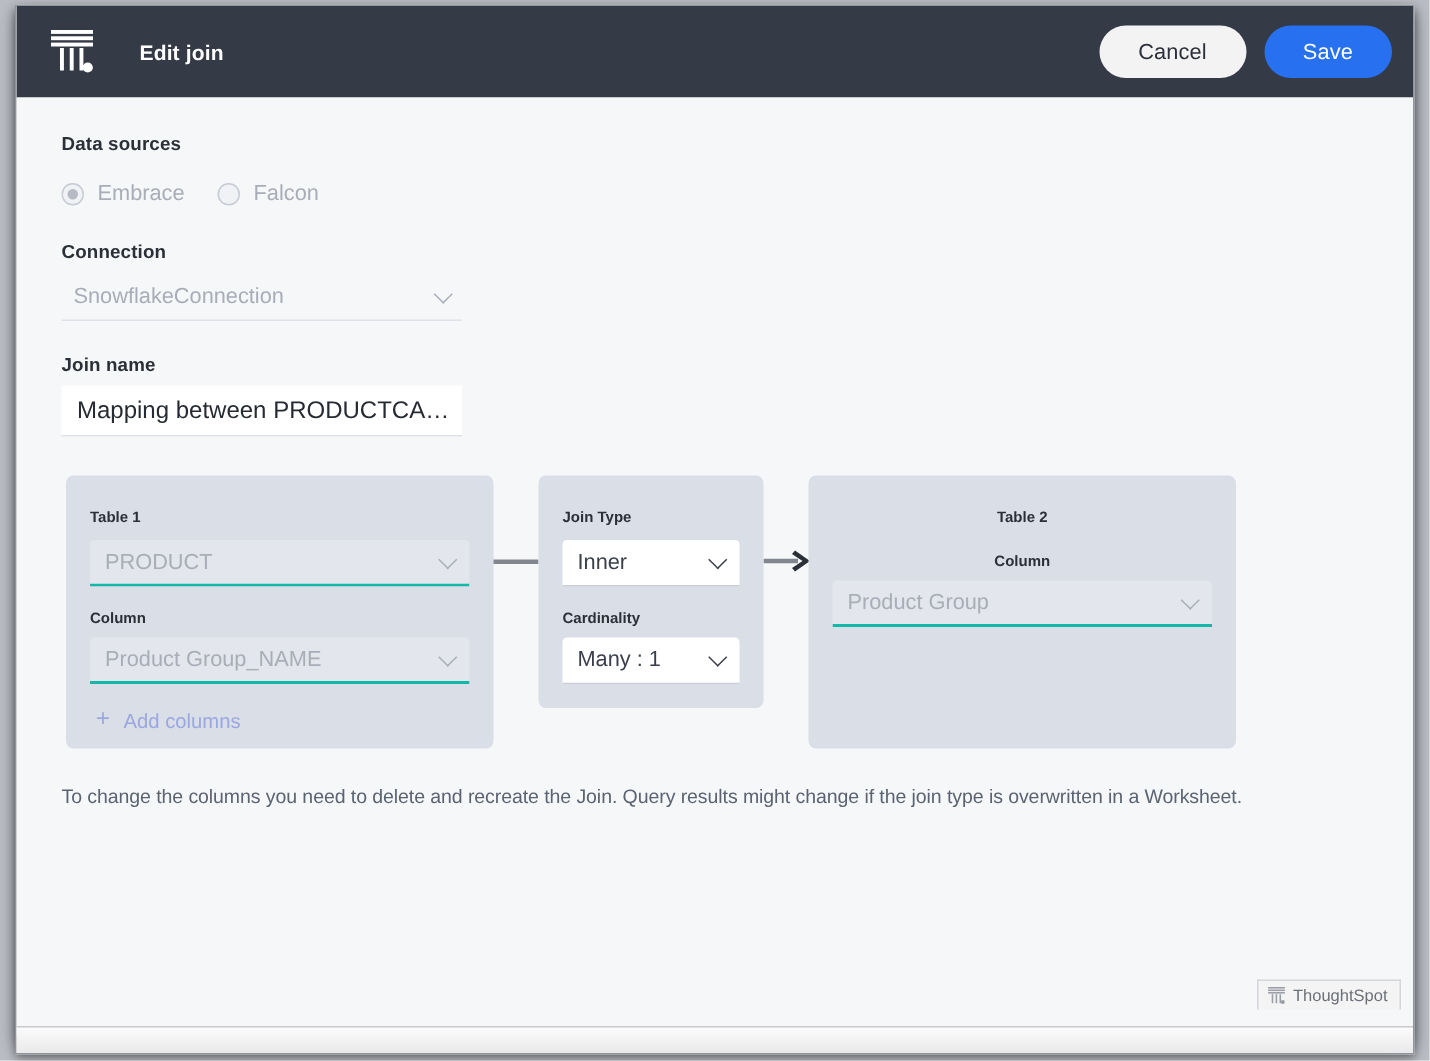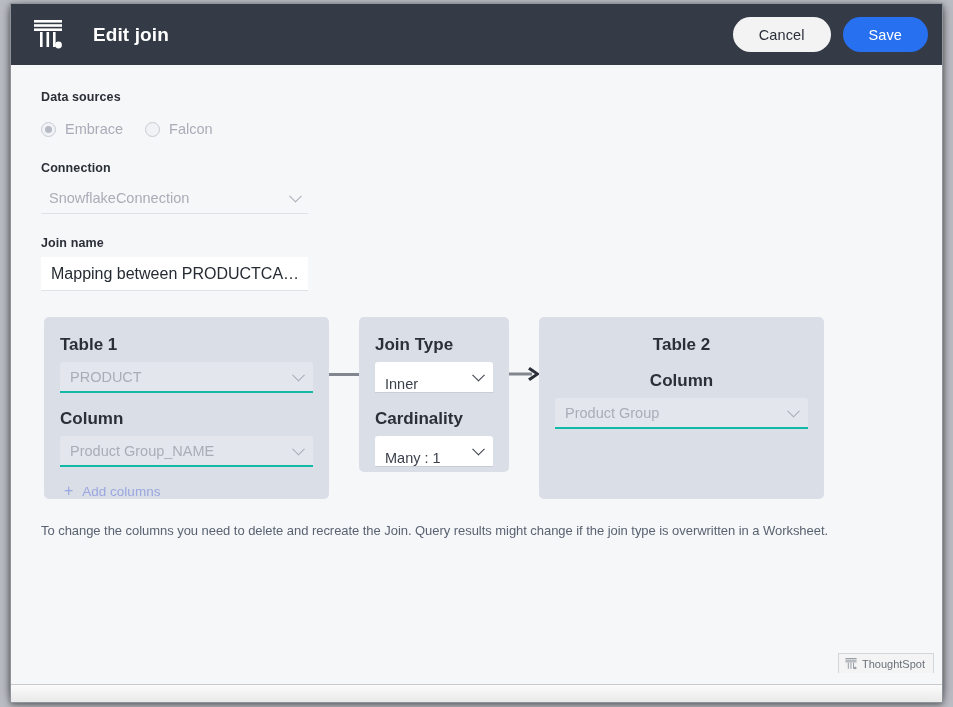--- a/index.html
+++ b/index.html
@@ -32,21 +32,21 @@
     position: relative;
     height: 61px;
     background: #343a46;
     display: flex;
     align-items: center;
     padding: 0 14px 0 22px;
   }
   #logo-mark { width: 30px; height: 34px; display: block; flex: 0 0 auto; }
   #header-title {
     color: #ffffff;
-    font-size: 19px;
+    font-size: 14px;
     font-weight: 600;
     letter-spacing: .1px;
     margin-left: 30px;
   }
   #header-actions { margin-left: auto; display: flex; align-items: center; gap: 12px; }
   .hdr-btn {
     border: none;
     border-radius: 18px;
     height: 35px;
     font-family: inherit;
@@ -126,33 +126,33 @@
     position: absolute;
     top: 0;
     background: #dadee6;
     border-radius: 5px;
     padding: 18px 16px 0 16px;
   }
   #table1-card { left: 3px;   width: 285px; height: 182px; }
   #jointype-card { left: 318px; width: 150px; height: 155px; }
   #table2-card { left: 498px; width: 285px; height: 182px; text-align: center; }
 
-  .card-label { font-size: 17px; font-weight: 700; color: #2b3038; }
+  .card-label { font-size: 10px; font-weight: 700; color: #2b3038; }
   .card-select {
     position: relative;
     height: 31px;
     margin: 7px 0 0 0;
     display: flex; align-items: center;
     padding: 0 26px 0 10px;
     border-bottom: 2px solid #14b8a6;
     border-radius: 3px 3px 0 0;
   }
   .card-select.disabled { background: #e3e6ec; }
   .card-select.disabled .cs-text { color: #a9adb8; }
-  .card-select.active { background: #ffffff; border-bottom: 1px solid #c9cdd6; align-items: flex-end; }
+  .card-select.active { background: #ffffff; border-bottom: 1px solid #c9cdd6; }
   .card-select.active .cs-text { color: #3a3f4a; }
   .cs-text { font-size: 14.5px; }
   .card-select .chev { right: 10px; }
   .card-select.active .chev {
     border-right-color: #3a3f4a; border-bottom-color: #3a3f4a;
   }
   .card-label.second { display: block; margin-top: 16px; }
 
   #add-columns-button {
     display: flex; align-items: center; gap: 9px;

